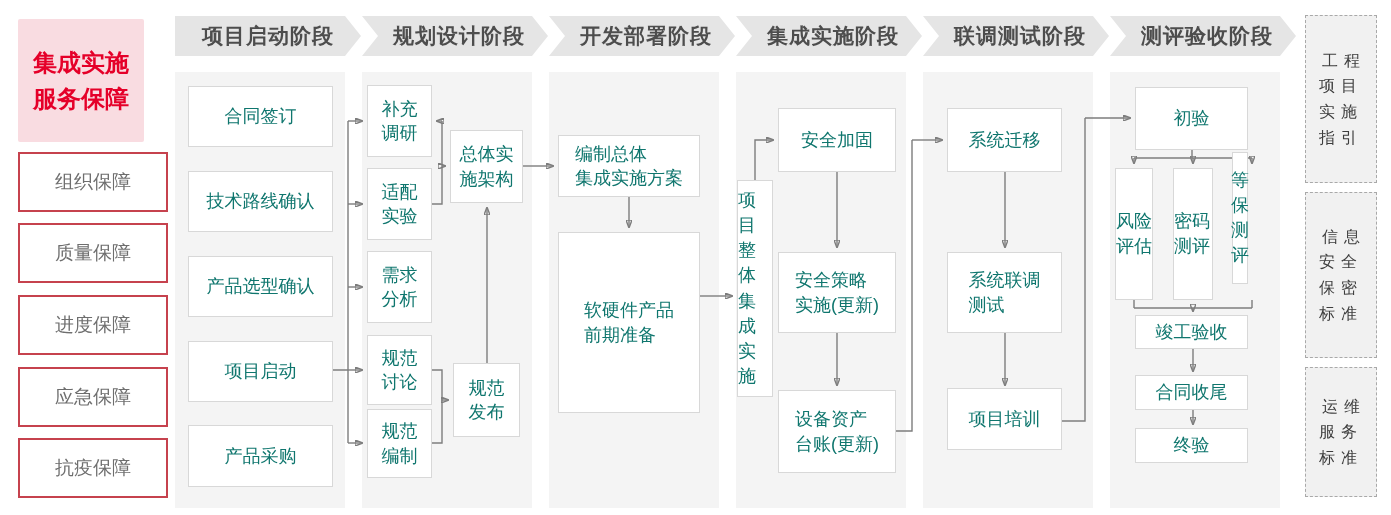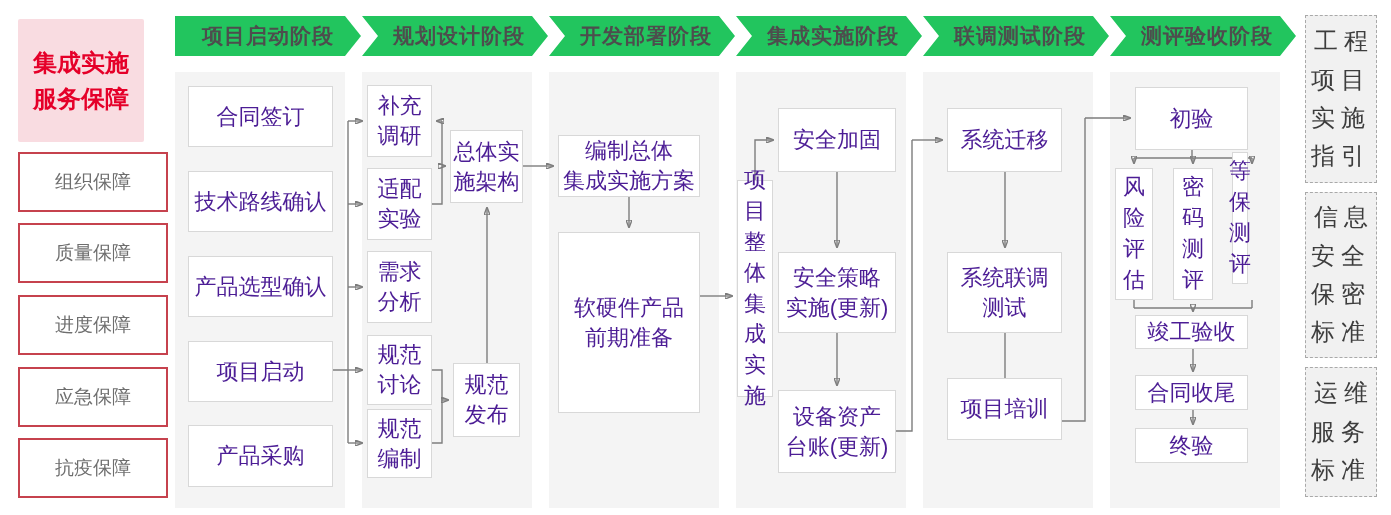--- a/index.html
+++ b/index.html
@@ -16,46 +16,46 @@
     text-align:center; white-space:pre-line; border-radius:2px;
   }
   .side-item {
     position:absolute; left:18px; width:150px; height:60px; background:#ffffff;
     border:2px solid #c6424e; color:#6e6e6e; font-size:19px; box-sizing:border-box;
     display:flex; align-items:center; justify-content:center;
   }
 
   
   .phase-header {
-    position:absolute; top:16px; width:186px; height:40px; background:#22c55e;
+    position:absolute; top:16px; width:186px; height:40px; background:#e5e5e5;
     color:#4d4d4d; font-weight:bold; font-size:21px;
     display:flex; align-items:center; justify-content:center;
     clip-path:polygon(0 0, 170px 0, 186px 50%, 170px 100%, 0 100%, 16px 50%);
     padding-left:8px; box-sizing:border-box; letter-spacing:1px;
   }
   .phase-header.first {
     clip-path:polygon(0 0, 170px 0, 186px 50%, 170px 100%, 0 100%);
     padding-left:0;
   }
 
   
   .panel { position:absolute; top:72px; width:170px; height:436px; background:#f4f4f4; }
 
   
   .fbox {
-    position:absolute; background:#ffffff; border:1px solid #d8d8d8; color:#4c1d95;
-    font-size:22px; line-height:1.35; display:flex; align-items:center; justify-content:center;
-    text-align:center; white-space:pre-line; box-sizing:border-box;
+    position:absolute; background:#ffffff; border:1px solid #d8d8d8; color:#0f766e;
+    font-size:18px; line-height:1.35; display:flex; align-items:center; justify-content:center;
+    text-align:left; white-space:pre-line; box-sizing:border-box;
   }
   .vbox { word-break:break-all; line-height:1.4; }
 
   
   .std-box {
     position:absolute; left:1305px; width:72px; background:#f1f1f1;
-    border:1px dashed #a9a9a9; color:#3d3d3d; font-size:24px; font-weight:500;
+    border:1px dashed #a9a9a9; color:#3d3d3d; font-size:16px; font-weight:500;
     letter-spacing:6px; line-height:1.6; display:flex; align-items:center; justify-content:center;
     text-align:center; white-space:pre-line; box-sizing:border-box; text-indent:6px;
   }
 
   svg.connectors { position:absolute; left:0; top:0; pointer-events:none; }
   svg.connectors path { stroke:#7d7d7d; stroke-width:1.4; fill:none; }
 </style>
 </head>
 <body>
 
@@ -164,21 +164,21 @@
   <div class="fbox vbox" style="left:737px;top:180px;width:36px;height:217px">项目整体集成实施</div>
   <div class="fbox" style="left:778px;top:108px;width:118px;height:64px">安全加固</div>
   <div class="fbox" style="left:778px;top:252px;width:118px;height:81px">安全策略
 实施(更新)</div>
   <div class="fbox" style="left:778px;top:390px;width:118px;height:83px">设备资产
 台账(更新)</div>
 
   <div class="fbox" style="left:947px;top:108px;width:115px;height:64px">系统迁移</div>
   <div class="fbox" style="left:947px;top:252px;width:115px;height:81px">系统联调
 测试</div>
-  <div class="fbox" style="left:947px;top:378px;width:115px;height:62px">项目培训</div>
+  <div class="fbox" style="left:947px;top:388px;width:115px;height:62px">项目培训</div>
 
   <div class="fbox" style="left:1135px;top:87px;width:113px;height:63px">初验</div>
   <div class="fbox vbox" style="left:1115px;top:168px;width:38px;height:132px">风险评估</div>
   <div class="fbox vbox" style="left:1173px;top:168px;width:40px;height:132px">密码测评</div>
   <div class="fbox vbox" style="left:1232px;top:152px;width:16px;height:132px">等保测评</div>
   <div class="fbox" style="left:1135px;top:315px;width:113px;height:34px">竣工验收</div>
   <div class="fbox" style="left:1135px;top:375px;width:113px;height:35px">合同收尾</div>
   <div class="fbox" style="left:1135px;top:428px;width:113px;height:35px">终验</div>
 
   <div class="std-box" style="top:15px;height:168px">工程

